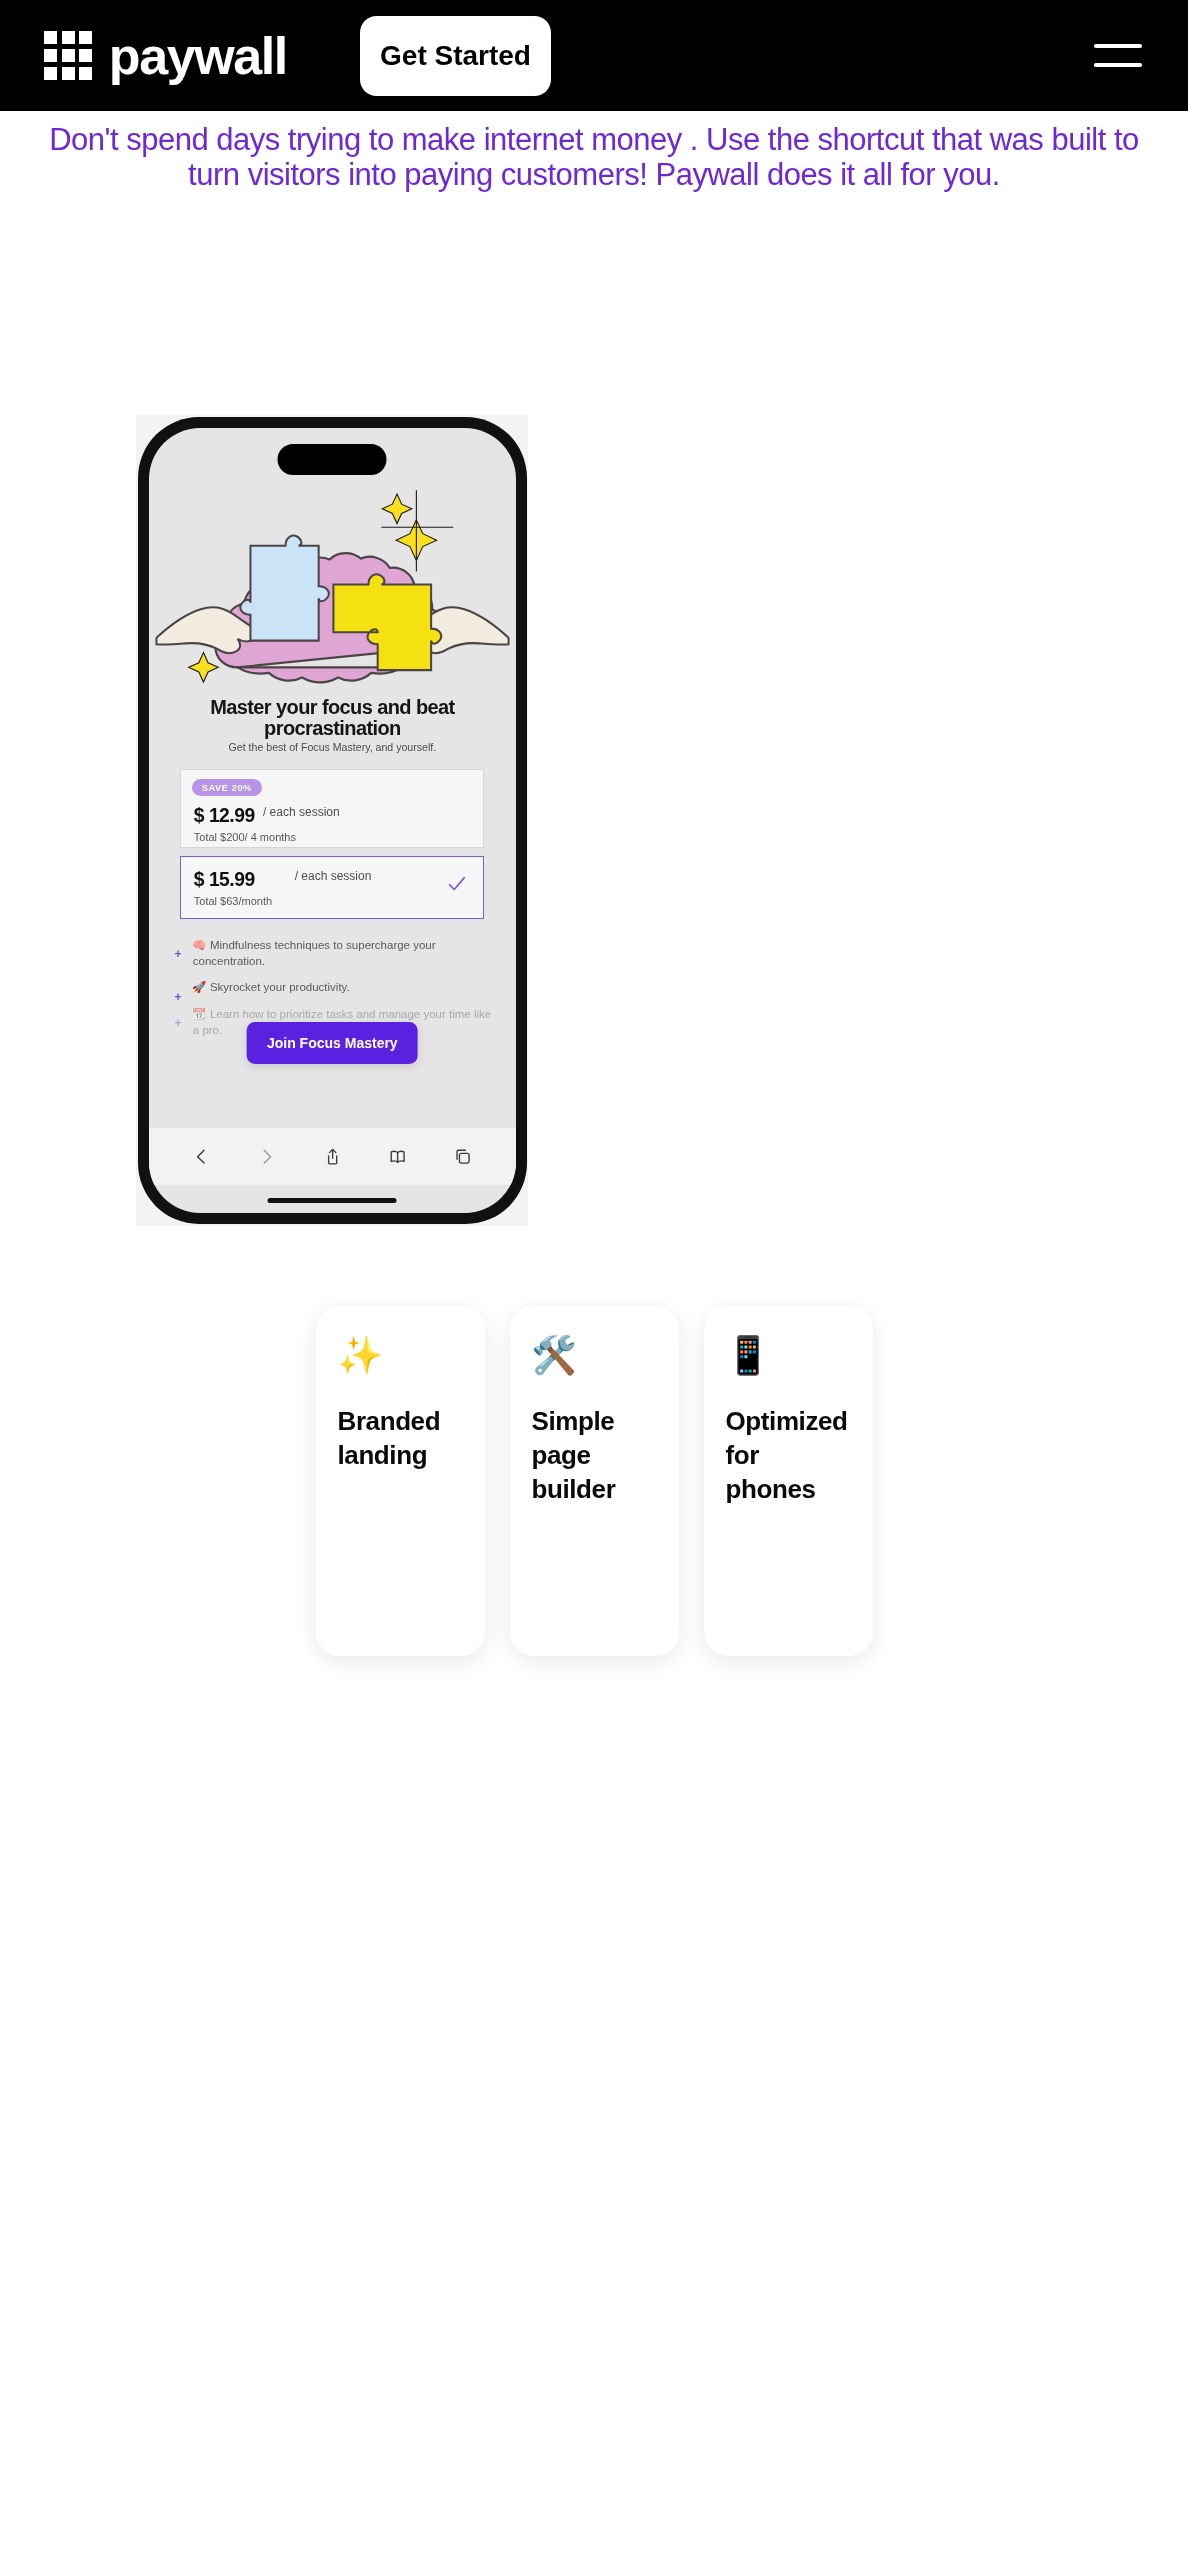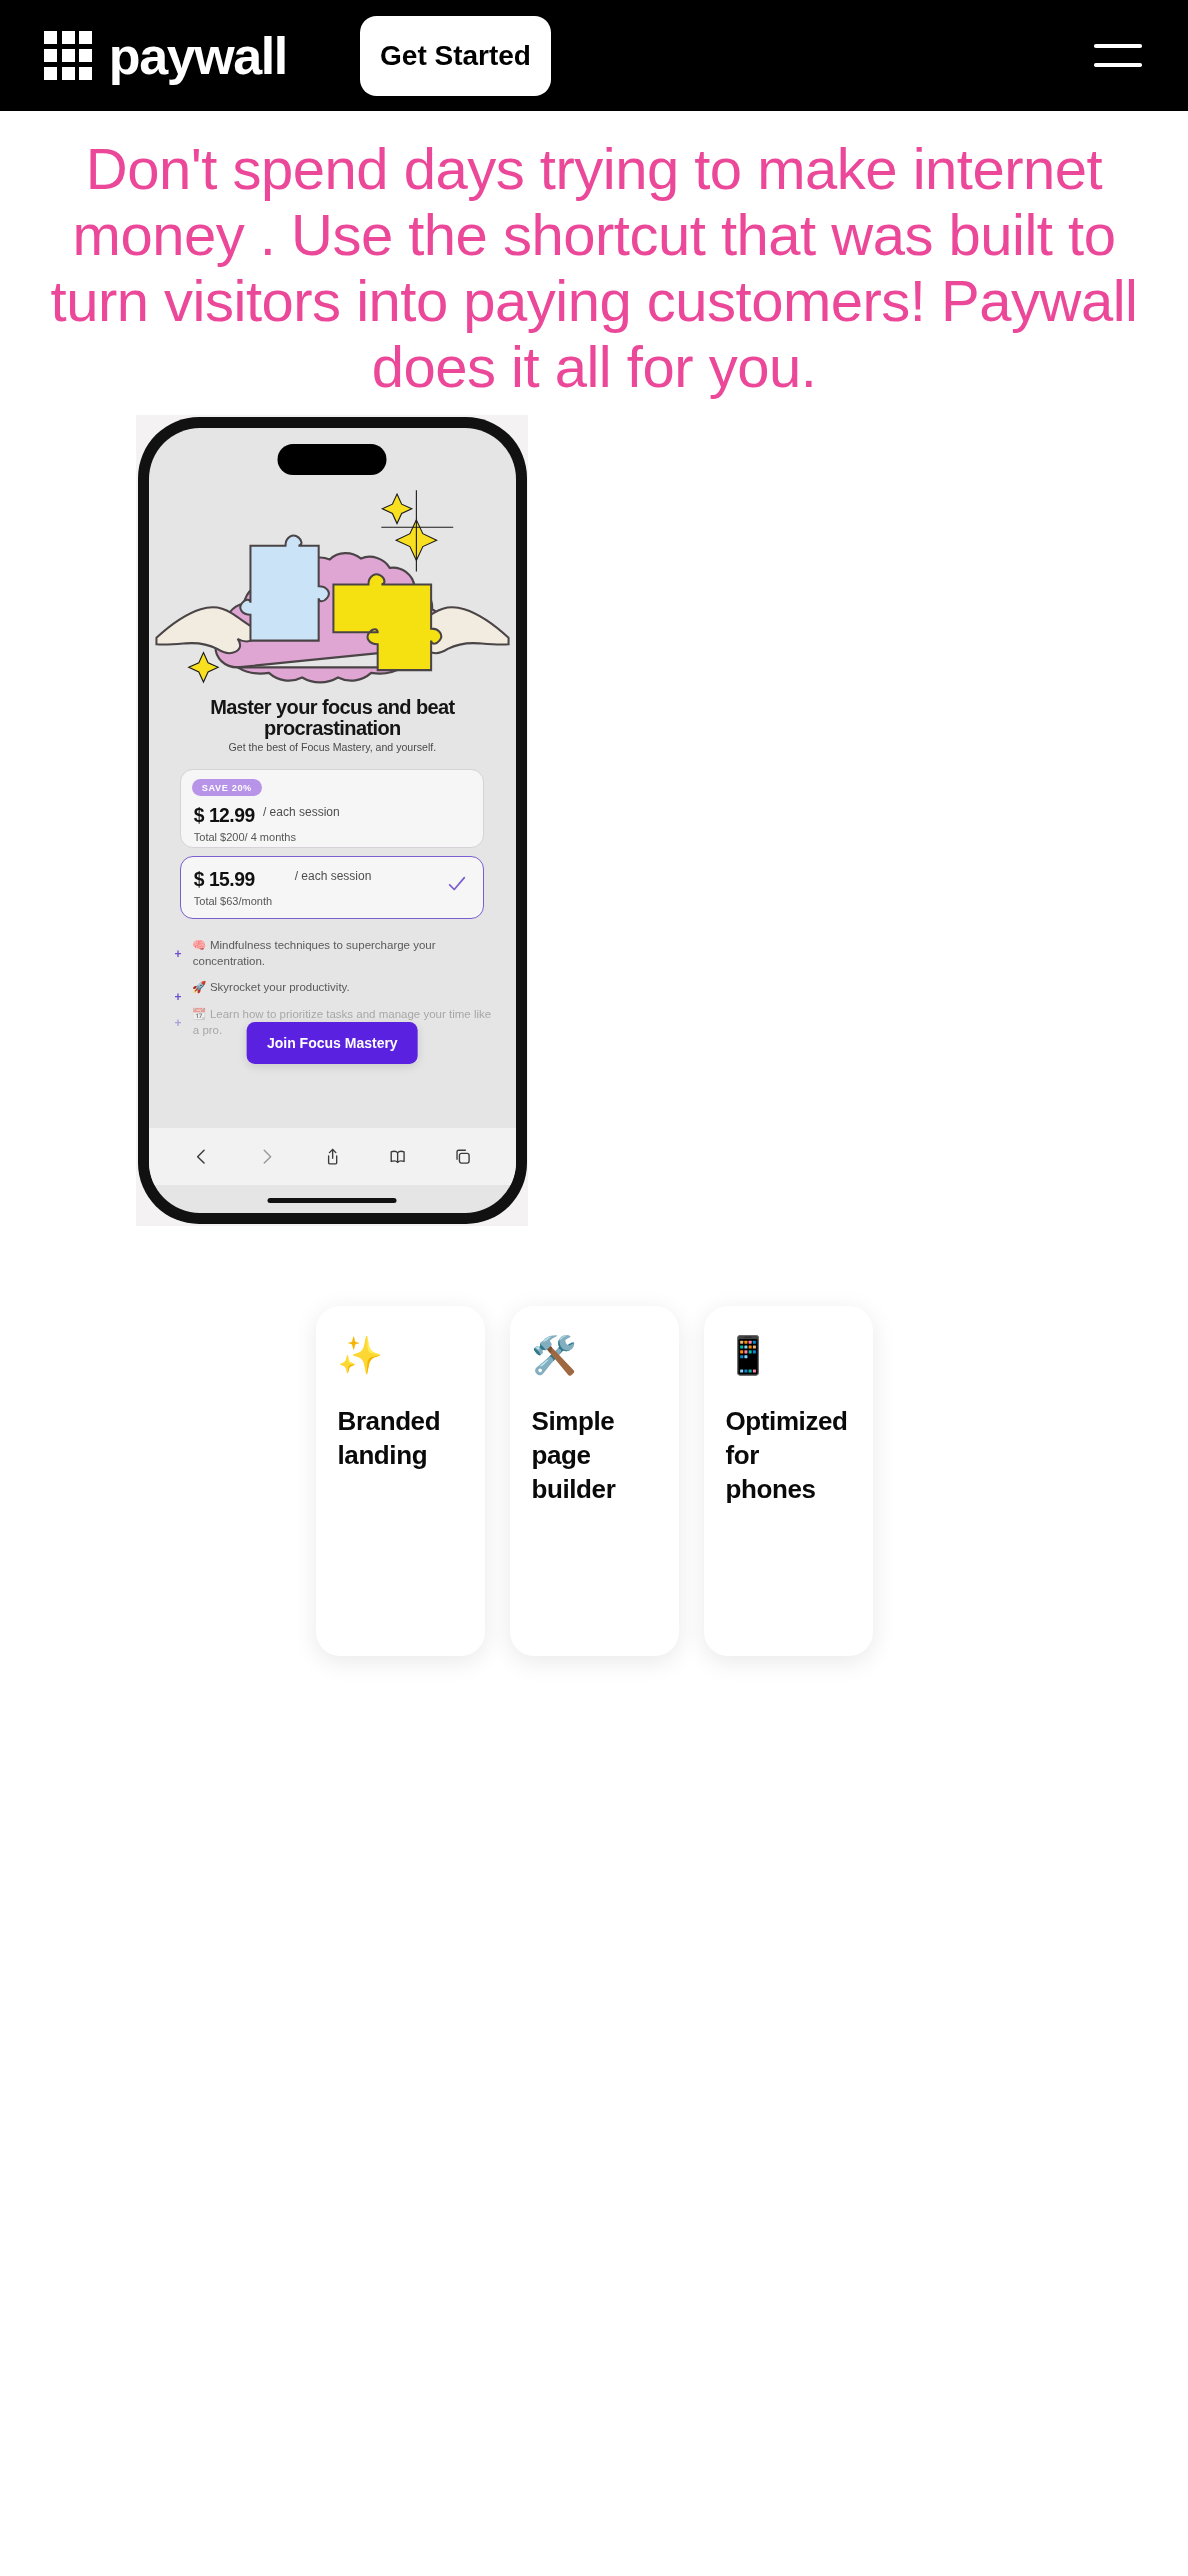--- a/index.html
+++ b/index.html
@@ -74,26 +74,26 @@
     display: block;
     width: 48px;
     height: 4.6px;
     background: #ffffff;
     border-radius: 1.8px;
   }
 
   
   #hero-headline {
     position: absolute;
-    top: 136px;
+    top: 122px;
     left: 46px;
     width: 1096px;
     text-align: center;
-    color: #ec4899;
-    font-size: 58px;
+    color: #6d28d9;
+    font-size: 31px;
     line-height: 1.14;
     font-weight: 400;
     letter-spacing: -0.5px;
   }
 
   
   #phone-stage {
     position: absolute;
     top: 415px;
     left: 136px;
@@ -162,21 +162,21 @@
     font-weight: 400;
   }
 
   
   .price-card {
     position: absolute;
     left: 31px;
     width: 304px;
     background: #f7f6f6;
     border: 0.9px solid #d6d2d8;
-    border-radius: 13px;
+    border-radius: 0;
   }
   #price-card-0 { top: 341px; height: 79px; }
   #price-card-1 { top: 428px; height: 63px; border: 1.8px solid #7b5ed0; }
   .save-badge {
     position: absolute;
     top: 9.2px;
     left: 11px;
     background: #b794e8;
     color: #ffffff;
     font-size: 9.2px;

